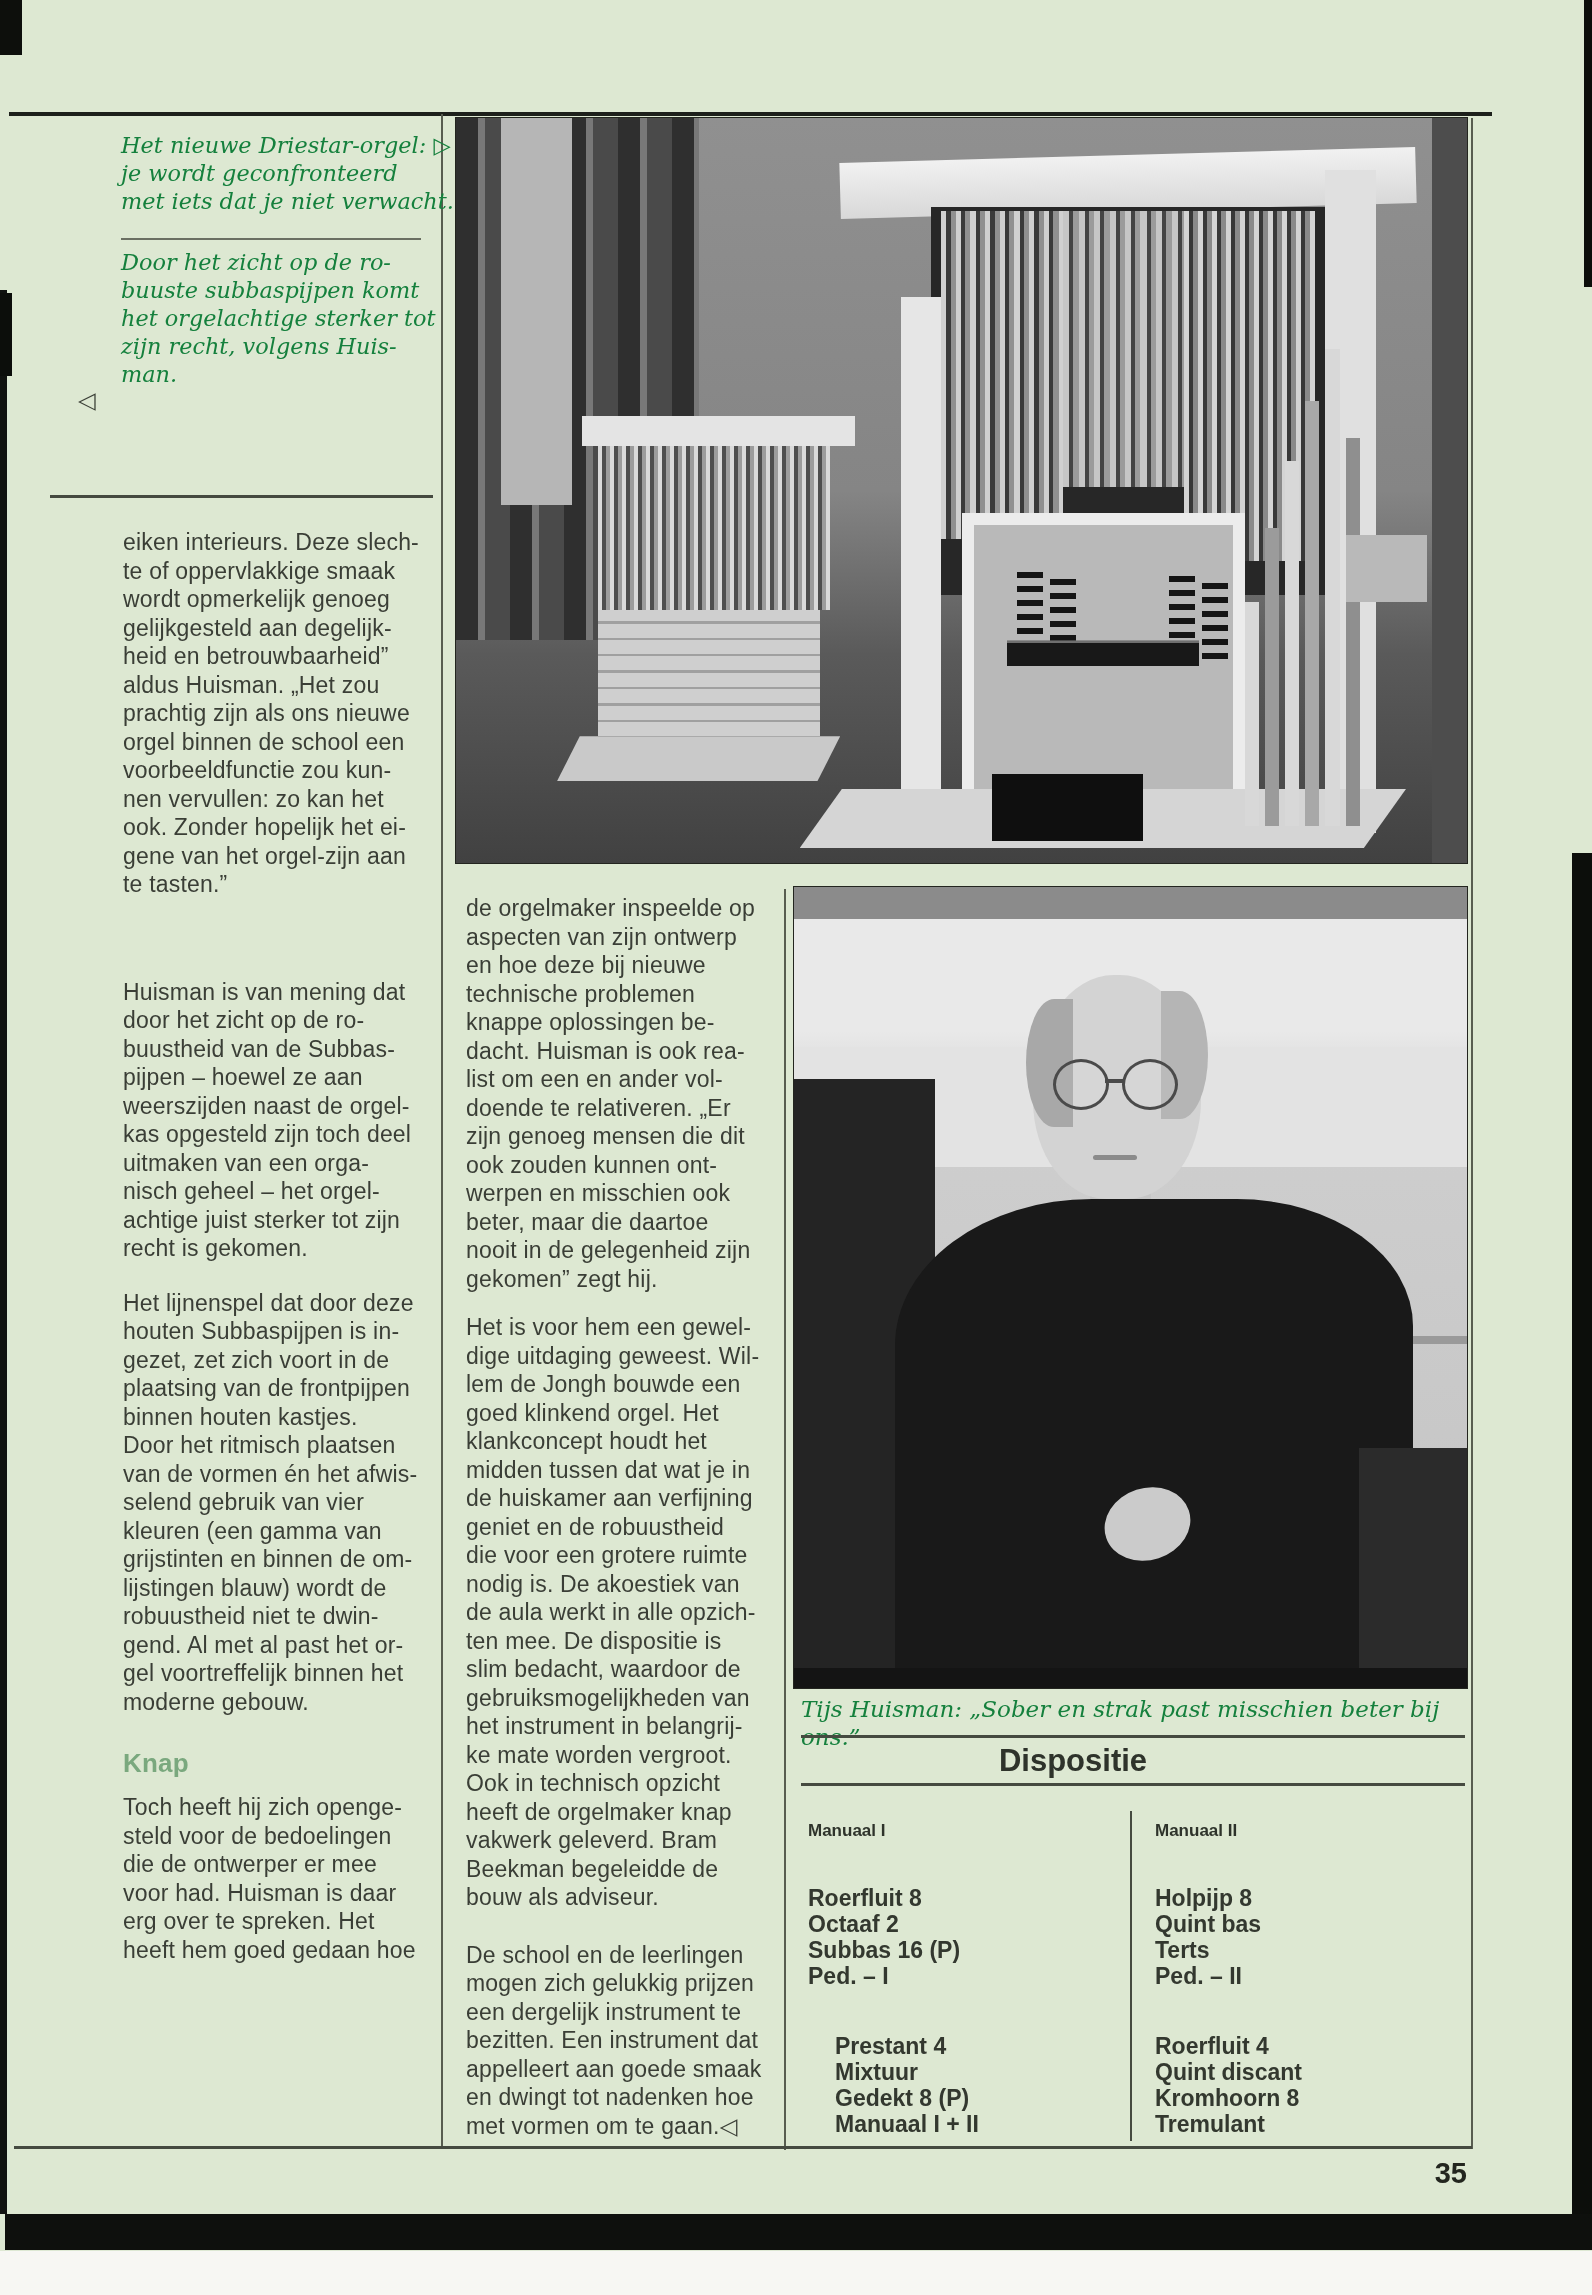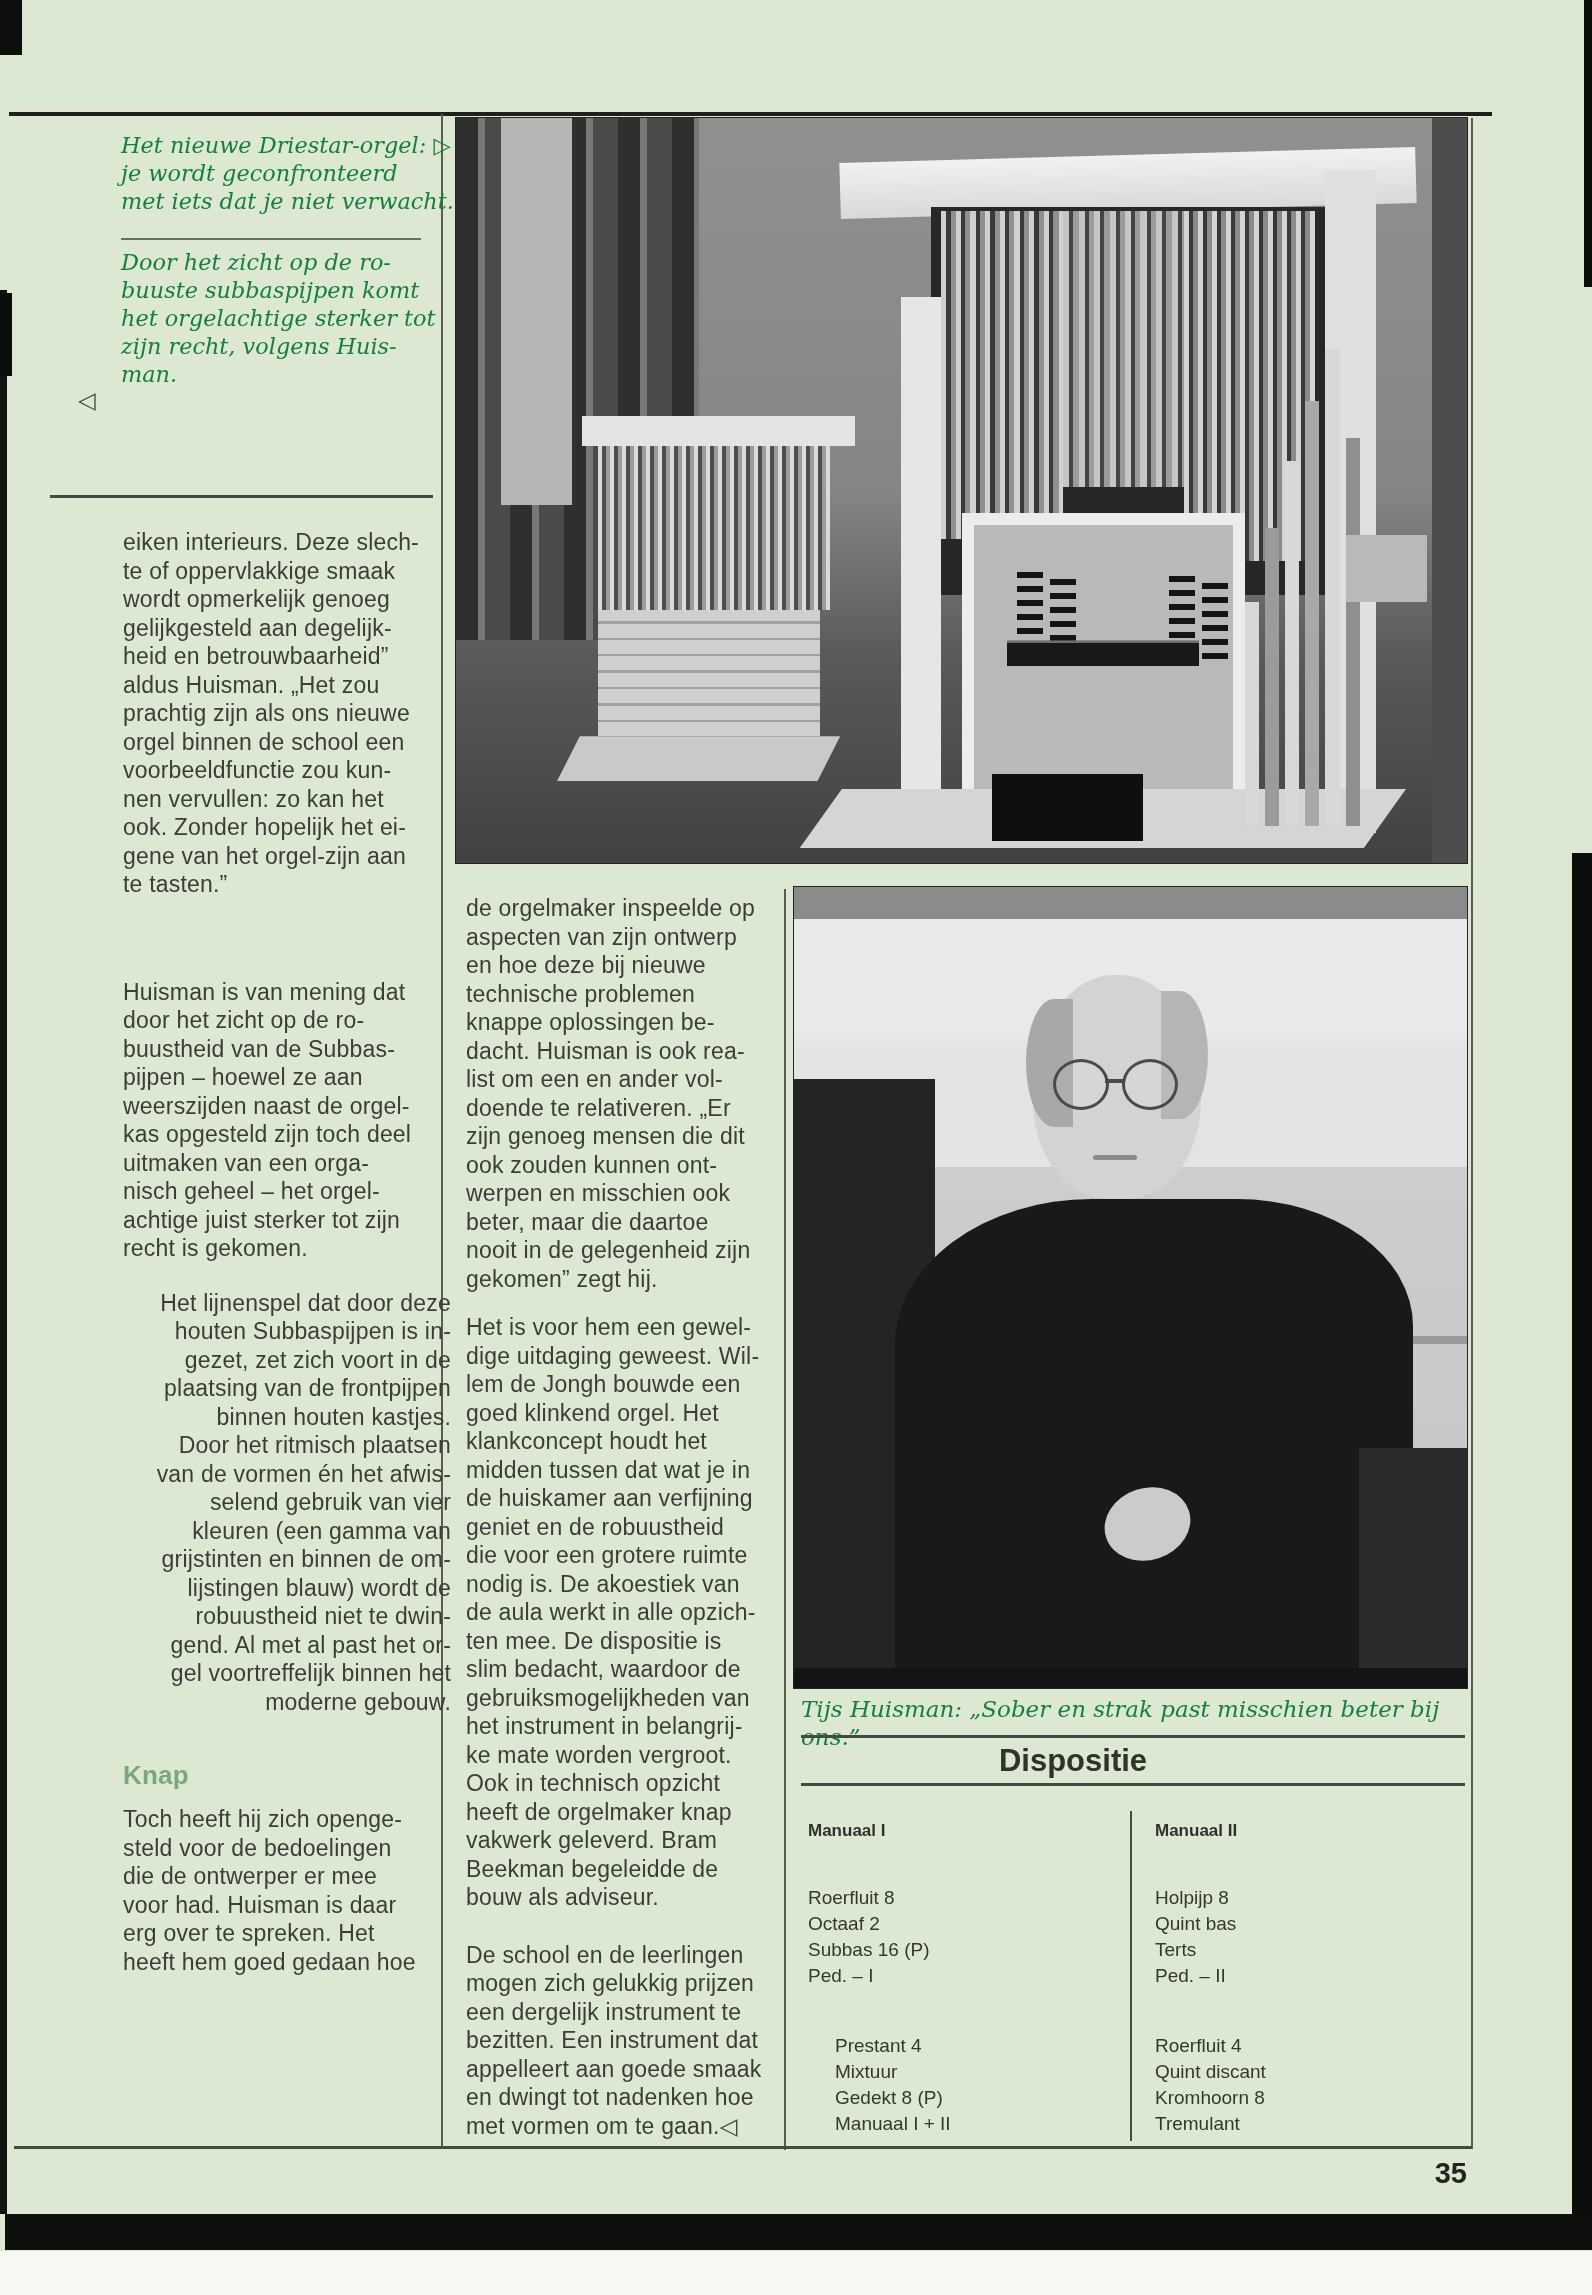--- a/index.html
+++ b/index.html
@@ -29,21 +29,21 @@
   .disp-rule2{left:801px;top:1783px;width:664px;}
   .disp-divider{left:1130px;top:1811px;height:330px;background:#454a40;}
 
   .lines{white-space:pre;}
   .body-text{font-size:23px;line-height:28.5px;color:#3a3e36;letter-spacing:0.2px;}
   .italic-caption{font-family:"DejaVu Serif",serif;font-style:italic;font-size:22.4px;
                   line-height:28px;color:#15803d;}
   .col{position:absolute;width:328px;}
   .col-left{left:123px;top:528px;}
   .col-middle{left:466px;top:894px;}
-  .p-mb91{margin:0 0 79px 0;} .p-mb30{margin:0 0 26px 0;} .p-mb37{margin:0 0 44px 0;text-align:right;}
+  .p-mb91{margin:0 0 79px 0;} .p-mb30{margin:0 0 26px 0;} .p-mb37{margin:0 0 32px 0;}
   .p-mb40{margin:0 0 35px 0;} .p-mb23{margin:0 0 20px 0;} .p-mb34{margin:0 0 29px 0;}
   .p0{margin:0;}
   .knap{font-size:26px;font-weight:bold;color:#7aa87e;margin:0 0 14px 0;line-height:31px;}
 
   .top-caption{position:absolute;left:121px;top:131px;width:321px;}
   .top-caption .para2{margin-top:33px;}
   .caption-marker{position:absolute;left:78px;top:387px;font-size:23px;color:#3c4138;}
 
   
   .photo-organ{position:absolute;left:456px;top:118px;width:1011px;height:745px;
@@ -113,21 +113,21 @@
   .pp-hand{left:46%;top:75%;width:13%;height:9%;background:#cbcbcb;
      border-radius:50%;transform:rotate(-18deg);}
   .pp-bottombar{left:0;top:97.5%;width:100%;height:2.5%;background:#141414;}
 
   .portrait-caption{position:absolute;left:801px;top:1695px;width:666px;font-size:23px;}
 
   .disp-title{position:absolute;left:784px;top:1743px;width:578px;text-align:center;
      font-size:31px;font-weight:bold;color:#2e332b;}
   .disp-header{position:absolute;top:1821px;font-size:17px;font-weight:bold;color:#2e332b;}
   .disp-h1{left:808px;} .disp-h2{left:1155px;}
-  .disp-list{position:absolute;font-size:19px;line-height:26px;color:#33382f;}
+  .disp-list{position:absolute;font-size:23px;line-height:26px;color:#33382f;font-weight:bold;}
   .disp-c1g1{left:808px;top:1885px;} .disp-c1g2{left:808px;top:2033px;margin-left:27px;}
   .disp-c2g1{left:1155px;top:1885px;} .disp-c2g2{left:1155px;top:2033px;}
 
   .page-number{position:absolute;left:1346px;top:2157px;width:121px;text-align:right;
      font-size:29px;font-weight:bold;color:#23261f;}
 </style>
 </head>
 <body>
 
 <div class="page">

